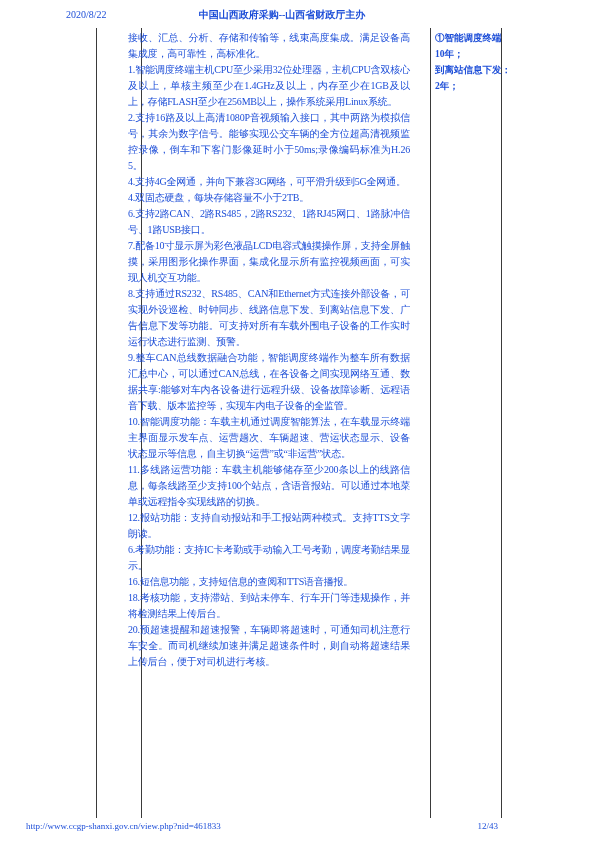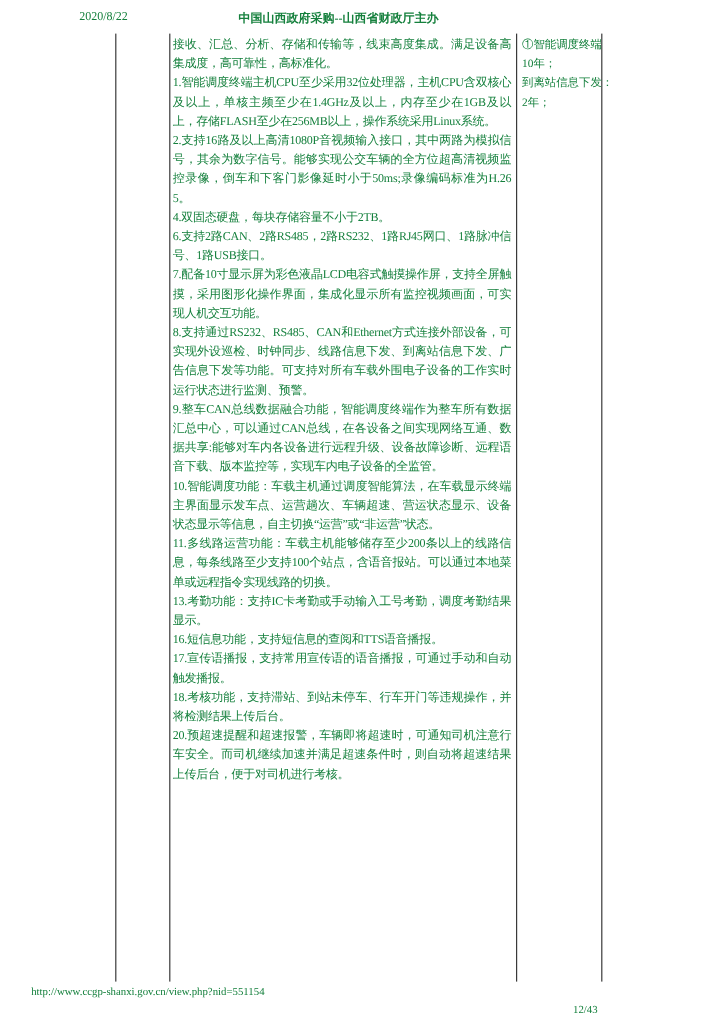--- a/index.html
+++ b/index.html
@@ -3,21 +3,21 @@
 <meta charset="utf-8">
 <style>
   html, body { margin: 0; padding: 0; }
   body { background: #ffffff; }
   .page {
     position: relative;
     width: 536px;
     height: 849px;
     background: #ffffff;
     font-family: "Liberation Serif", serif;
-    color: #15803d;
+    color: #1d4ed8;
     overflow: hidden;
   }
   .header-date {
     position: absolute;
     top: 9px;
     left: 66px;
     font-size: 10px;
     white-space: nowrap;
   }
   .header-title {
@@ -37,89 +37,90 @@
     height: 790px;
     width: 1px;
     background: #3a3a3a;
   }
   .vline-1 { left: 96px; }
   .vline-2 { left: 141px; }
   .vline-3 { left: 430px; }
   .vline-4 { left: 501px; }
   .spec-col {
     position: absolute;
-    left: 144px;
+    left: 128px;
     top: 30px;
     width: 282px;
     font-size: 10px;
     line-height: 16px;
     letter-spacing: -0.2px;
     text-align: justify;
     word-break: break-all;
   }
   .spec-col p { margin: 0; padding: 0; }
   .warranty-col {
     position: absolute;
     left: 435px;
     top: 30px;
     width: 64px;
     font-size: 9.5px;
     line-height: 16px;
+    font-weight: bold;
   }
   .warranty-col div { white-space: nowrap; }
   .footer-url {
     position: absolute;
     left: 26px;
     top: 821px;
     font-size: 9px;
     white-space: nowrap;
   }
   .footer-page {
     position: absolute;
     right: 38px;
     top: 821px;
     font-size: 9px;
     white-space: nowrap;
-    margin-top: 15px;
   }
 </style>
 </head>
 <body>
 
 <div class="page">
 
   <div class="header-date">2020/8/22</div>
   <div class="header-title">中国山西政府采购--山西省财政厅主办</div>
 
   <div class="vline vline-1"></div>
   <div class="vline vline-2"></div>
   <div class="vline vline-3"></div>
   <div class="vline vline-4"></div>
 
   <div class="spec-col">
     <p>接收、汇总、分析、存储和传输等，线束高度集成。满足设备高集成度，高可靠性，高标准化。</p>
     <p>1.智能调度终端主机CPU至少采用32位处理器，主机CPU含双核心及以上，单核主频至少在1.4GHz及以上，内存至少在1GB及以上，存储FLASH至少在256MB以上，操作系统采用Linux系统。</p>
     <p>2.支持16路及以上高清1080P音视频输入接口，其中两路为模拟信号，其余为数字信号。能够实现公交车辆的全方位超高清视频监控录像，倒车和下客门影像延时小于50ms;录像编码标准为H.265。</p>
+    <p>4.支持4G全网通，并向下兼容3G网络，可平滑升级到5G全网通。</p>
     <p>4.双固态硬盘，每块存储容量不小于2TB。</p>
     <p>6.支持2路CAN、2路RS485，2路RS232、1路RJ45网口、1路脉冲信号、1路USB接口。</p>
     <p>7.配备10寸显示屏为彩色液晶LCD电容式触摸操作屏，支持全屏触摸，采用图形化操作界面，集成化显示所有监控视频画面，可实现人机交互功能。</p>
     <p>8.支持通过RS232、RS485、CAN和Ethernet方式连接外部设备，可实现外设巡检、时钟同步、线路信息下发、到离站信息下发、广告信息下发等功能。可支持对所有车载外围电子设备的工作实时运行状态进行监测、预警。</p>
     <p>9.整车CAN总线数据融合功能，智能调度终端作为整车所有数据汇总中心，可以通过CAN总线，在各设备之间实现网络互通、数据共享:能够对车内各设备进行远程升级、设备故障诊断、远程语音下载、版本监控等，实现车内电子设备的全监管。</p>
     <p>10.智能调度功能：车载主机通过调度智能算法，在车载显示终端主界面显示发车点、运营趟次、车辆超速、营运状态显示、设备状态显示等信息，自主切换“运营”或“非运营”状态。</p>
     <p>11.多线路运营功能：车载主机能够储存至少200条以上的线路信息，每条线路至少支持100个站点，含语音报站。可以通过本地菜单或远程指令实现线路的切换。</p>
-    <p>13.考勤功能：支持IC卡考勤或手动输入工号考勤，调度考勤结果显示。</p>
+    <p>12.报站功能：支持自动报站和手工报站两种模式。支持TTS文字朗读。</p>
+    <p>6.考勤功能：支持IC卡考勤或手动输入工号考勤，调度考勤结果显示。</p>
     <p>16.短信息功能，支持短信息的查阅和TTS语音播报。</p>
-    <p>17.宣传语播报，支持常用宣传语的语音播报，可通过手动和自动触发播报。</p>
     <p>18.考核功能，支持滞站、到站未停车、行车开门等违规操作，并将检测结果上传后台。</p>
     <p>20.预超速提醒和超速报警，车辆即将超速时，可通知司机注意行车安全。而司机继续加速并满足超速条件时，则自动将超速结果上传后台，便于对司机进行考核。</p>
   </div>
 
   <div class="warranty-col">
     <div>①智能调度终端</div>
     <div>10年；</div>
     <div>到离站信息下发：</div>
     <div>2年；</div>
   </div>
 
-  <div class="footer-url">http://www.ccgp-shanxi.gov.cn/view.php?nid=551154</div>
+  <div class="footer-url">http://www.ccgp-shanxi.gov.cn/view.php?nid=461833</div>
   <div class="footer-page">12/43</div>
 
 </div>
 
 </body></html>

